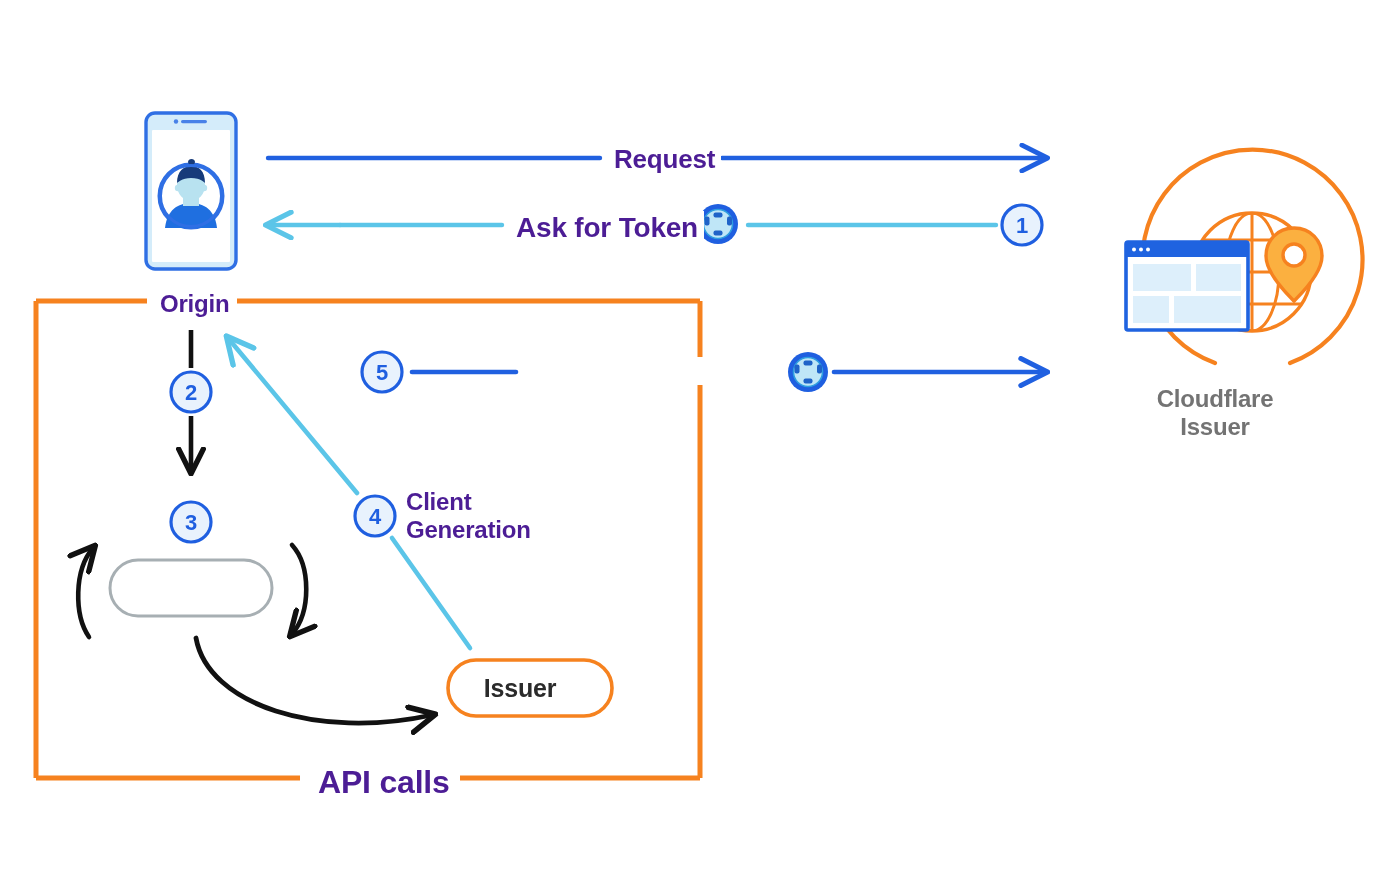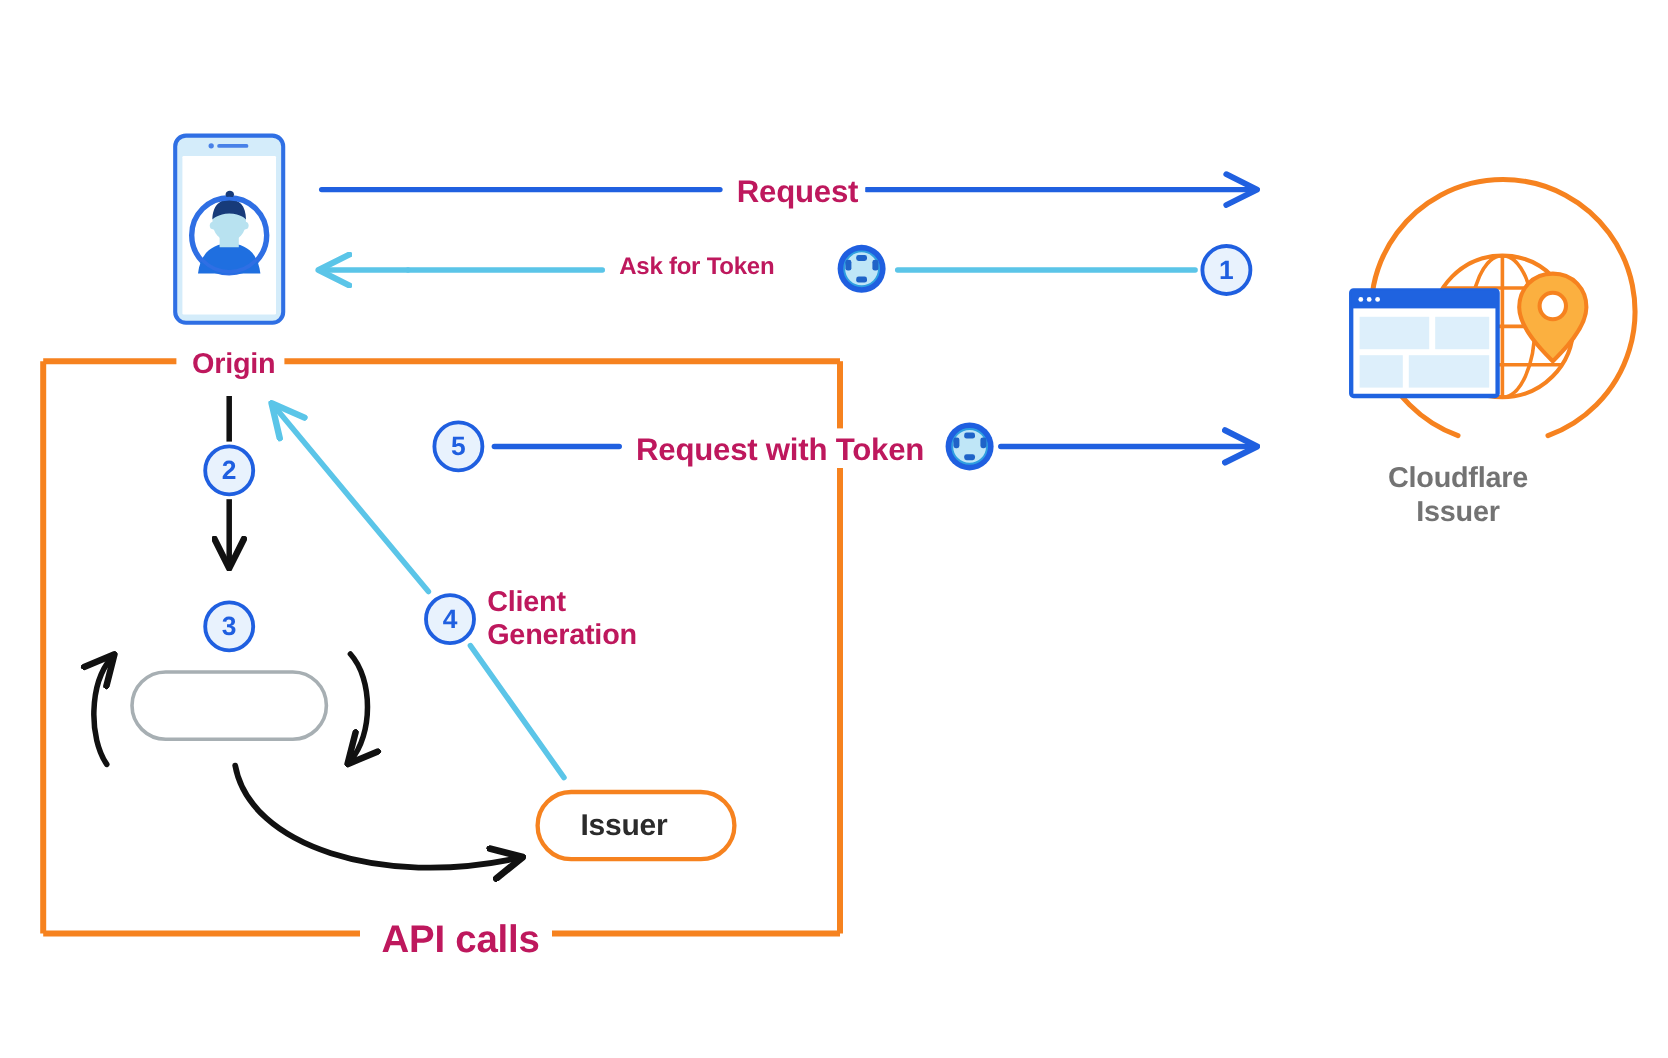--- a/index.html
+++ b/index.html
@@ -16,31 +16,31 @@
     overflow:hidden;
   }
   #canvas{
     position:absolute;
     left:0; top:0;
     width:1390px;
     height:882px;
   }
   .lbl{
     position:absolute;
-    color:#be185d;
+    color:#4c1d95;
     font-weight:bold;
     white-space:nowrap;
     line-height:1.18;
     letter-spacing:-0.2px;
   }
   .lbl-bg{ background:#ffffff; }
 
   
   #label-request      { left:608px; top:144px; font-size:26px; padding:0 6px; }
-  #label-ask-token    { left:510px; top:211px; font-size:20px; padding:0 6px; }
+  #label-ask-token    { left:510px; top:211px; font-size:28px; padding:0 6px; }
   #label-request-token{ left:524px; top:359px; font-size:26px; padding:0 6px; }
   #label-client       { left:152px; top:290px; font-size:24px; padding:0 8px; }
   #label-api-calls    { left:308px; top:764px; font-size:32px; padding:0 10px; }
   #label-token-gen    { left:403px; top:488px; font-size:24px; padding:0 3px; }
   #label-cloudflare   { left:1105px; top:385px; font-size:24px; width:220px;
                         text-align:center; white-space:normal; color:#737373; }
 
   .node-text{
     position:absolute;
     display:flex;
@@ -239,21 +239,20 @@
       <rect x="803.5" y="378.5" width="9" height="5" rx="2" fill="#1f63c8"></rect>
       <rect x="794.5" y="364.5" width="5" height="9" rx="2" fill="#1f63c8"></rect>
       <rect x="817" y="364.5" width="5" height="9" rx="2" fill="#1f63c8"></rect>
     </g>
   </svg>
 
   <div class="lbl lbl-bg" id="label-request">Request</div>
 
   <div class="lbl lbl-bg" id="label-ask-token">Ask for Token</div>
 
-  <div class="lbl lbl-bg" id="label-request-token">Request with Token</div>
 
   <div class="lbl lbl-bg" id="label-client">Origin</div>
 
   <div class="lbl lbl-bg" id="label-api-calls">API calls</div>
 
   <div class="lbl" id="label-token-gen">
     <span>Client</span><br>
     <span>Generation</span>
   </div>
 

